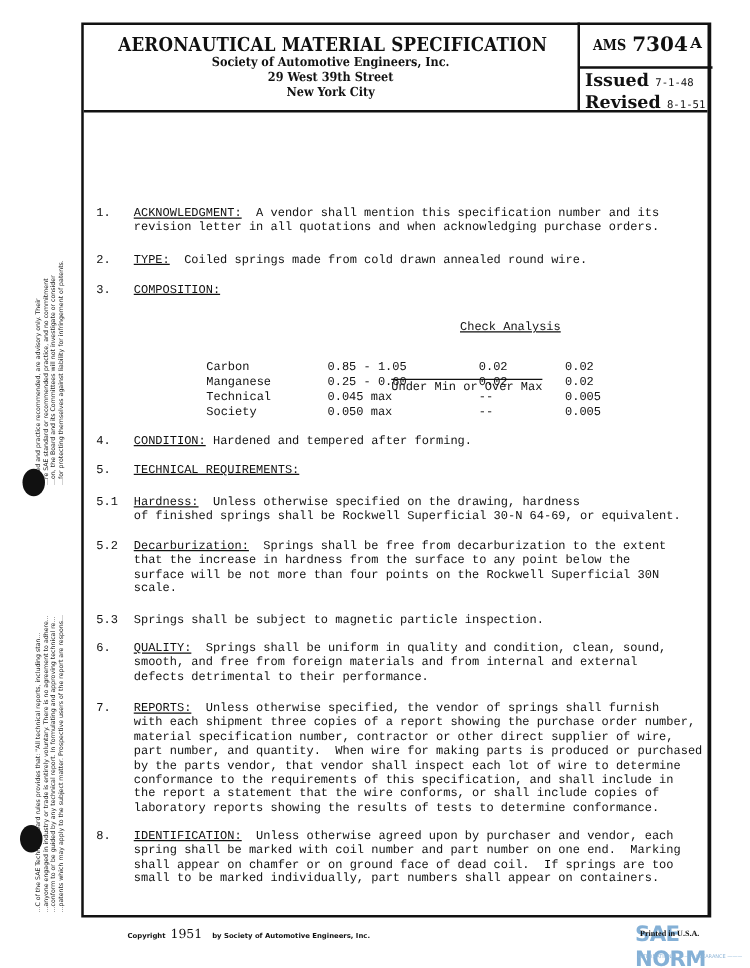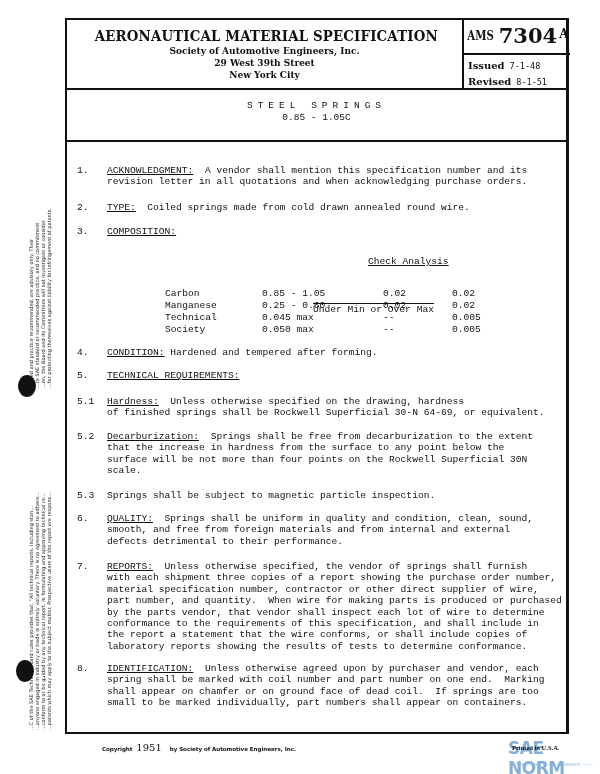--- a/index.html
+++ b/index.html
@@ -5,24 +5,24 @@
   html, body { margin:0; padding:0; background:#ffffff; }
   body { width:600px; height:774px; position:relative; overflow:hidden; color:#111; }
   .frame { position:absolute; left:65px; top:18px; width:504px; height:716px; border:2px solid #111; box-sizing:border-box; border-right-width:3px; }
   .header { position:absolute; left:0; top:0; width:100%; height:70px; border-bottom:2px solid #111; box-sizing:border-box; }
   .hdr-main { position:absolute; left:0; top:0; width:395px; height:84px; text-align:center; font-family:"DejaVu Serif", serif; }
   .hdr-title { font-weight:bold; font-size:15.5px; letter-spacing:0.2px; margin-top:6px; transform:scaleX(0.86); white-space:nowrap; }
   .hdr-line { font-size:10px; font-weight:bold; line-height:12px; transform:scaleX(0.9); }
   .ams-box { position:absolute; left:395px; top:-2px; width:108px; height:70px; border-left:2px solid #111; box-sizing:border-box; }
   .ams-num { position:absolute; left:0; top:0; width:100%; height:37px; border-bottom:2px solid #111; box-sizing:border-box; display:flex; align-items:center; justify-content:center; font-family:"DejaVu Serif", serif; font-weight:bold; }
   .ams-num .pfx { font-size:12px; margin-right:2px; transform:scaleX(0.85); }
-  .ams-num .num { font-size:21px; }
+  .ams-num .num { font-size:16px; }
   .ams-num .rev { font-size:12px; margin-left:2px; align-self:flex-start; margin-top:9px; }
   .ams-dates { position:absolute; left:4px; top:40px; font-size:9px; line-height:15px; }
-  .ams-dates .lbl { font-family:"DejaVu Serif", serif; font-weight:bold; font-size:10px; }
+  .ams-dates .lbl { font-family:"DejaVu Serif", serif; font-weight:bold; font-size:14px; }
   .ams-dates .val { font-family:"DejaVu Sans Mono", monospace; font-size:8.5px; margin-left:5px; }
   .titlebox { position:absolute; left:0; top:70px; width:100%; height:52px; border-bottom:2px solid #111; box-sizing:border-box; text-align:center; font-family:"Liberation Mono", monospace; font-size:9.5px; }
   .titlebox .t1 { margin-top:10px; letter-spacing:5px; }
   .titlebox .t2 { margin-top:1px; }
   .body { position:absolute; left:0; top:122px; width:100%; font-family:"Liberation Mono", monospace; font-size:9.6px; line-height:11.4px; }
   .para { position:absolute; left:10px; width:480px; }
   .para .n { position:absolute; left:0; top:0; }
   .para .tx { margin-left:30px; white-space:pre; }
   .u { text-decoration:underline; }
   .comp { position:absolute; left:0; width:100%; font-family:"Liberation Mono", monospace; font-size:9.6px; line-height:11.4px; }
@@ -69,24 +69,20 @@
         <span class="num">7304</span>
         <span class="rev">A</span>
       </div>
       <div class="ams-dates">
         <div><span class="lbl">Issued</span><span class="val">7-1-48</span></div>
         <div><span class="lbl">Revised</span><span class="val">8-1-51</span></div>
       </div>
     </div>
   </div>
 
-  <div class="titlebox">
-    <div class="t1">STEEL SPRINGS</div>
-    <div class="t2">0.85 - 1.05C</div>
-  </div>
 
   <div class="body">
 
     <div class="para" style="top:23px;">
       <span class="n">1.</span>
       <div class="tx"><span class="u">ACKNOWLEDGMENT:</span>  <span>A vendor shall mention this specification number and its
 revision letter in all quotations and when acknowledging purchase orders.</span></div>
     </div>
 
     <div class="para" style="top:60px;">

